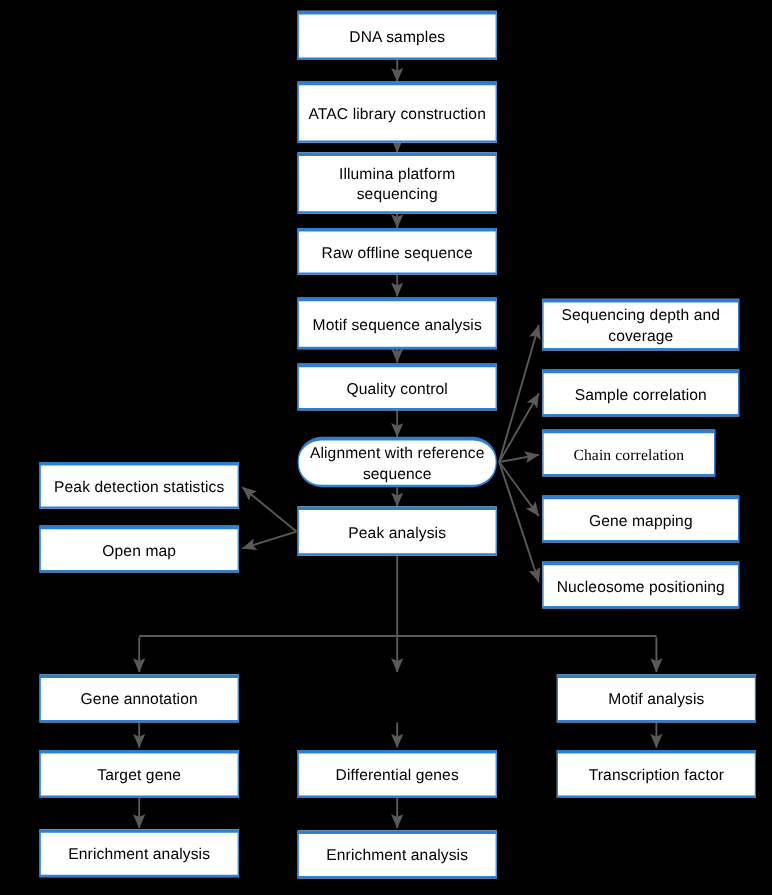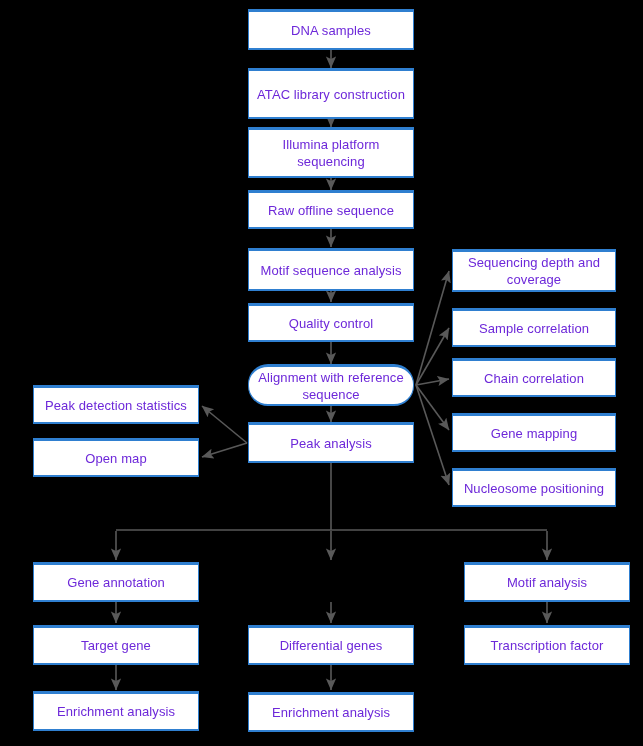--- a/index.html
+++ b/index.html
@@ -26,21 +26,21 @@
     position: absolute;
     box-sizing: border-box;
     background: #ffffff;
     border: 1px solid #2f7fd0;
     border-top-width: 3px;
     border-bottom-width: 2px;
     display: flex;
     align-items: center;
     justify-content: center;
     text-align: center;
-    color: #6d28d9;
+    color: #000000;
     font-size: 13px;
     line-height: 17px;
     letter-spacing: 0.1px;
     padding: 0 4px;
   }
   .node span { display: block; }
 </style>
 </head>
 <body>
 
@@ -130,21 +130,21 @@
   </div>
 
   <div class="node" style="left:452px;top:249px;width:164px;height:43px;">
     <span>Sequencing depth and coverage</span>
   </div>
 
   <div class="node" style="left:452px;top:308px;width:164px;height:39px;">
     <span>Sample correlation</span>
   </div>
 
-  <div class="node" style="left:452px;top:358px;width:164px;height:39px;">
+  <div class="node" style="left:452px;top:358px;width:144px;height:39px;font-family:Liberation Serif, serif;">
     <span>Chain correlation</span>
   </div>
 
   <div class="node" style="left:452px;top:413px;width:164px;height:39px;">
     <span>Gene mapping</span>
   </div>
 
   <div class="node" style="left:452px;top:468px;width:164px;height:39px;text-align:right;">
     <span>Nucleosome positioning</span>
   </div>

